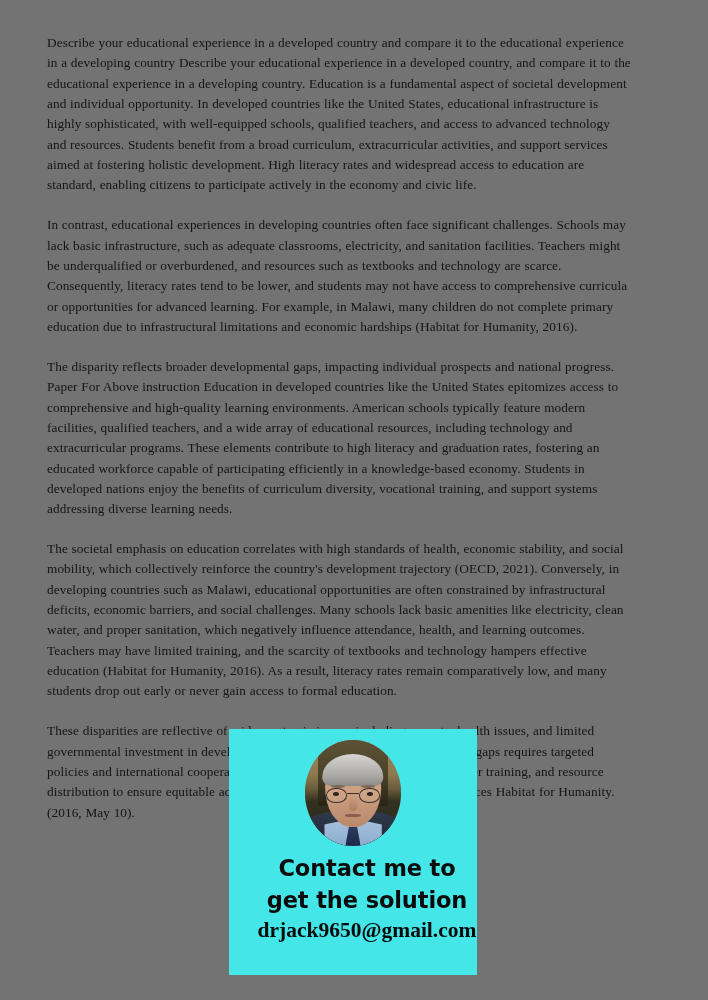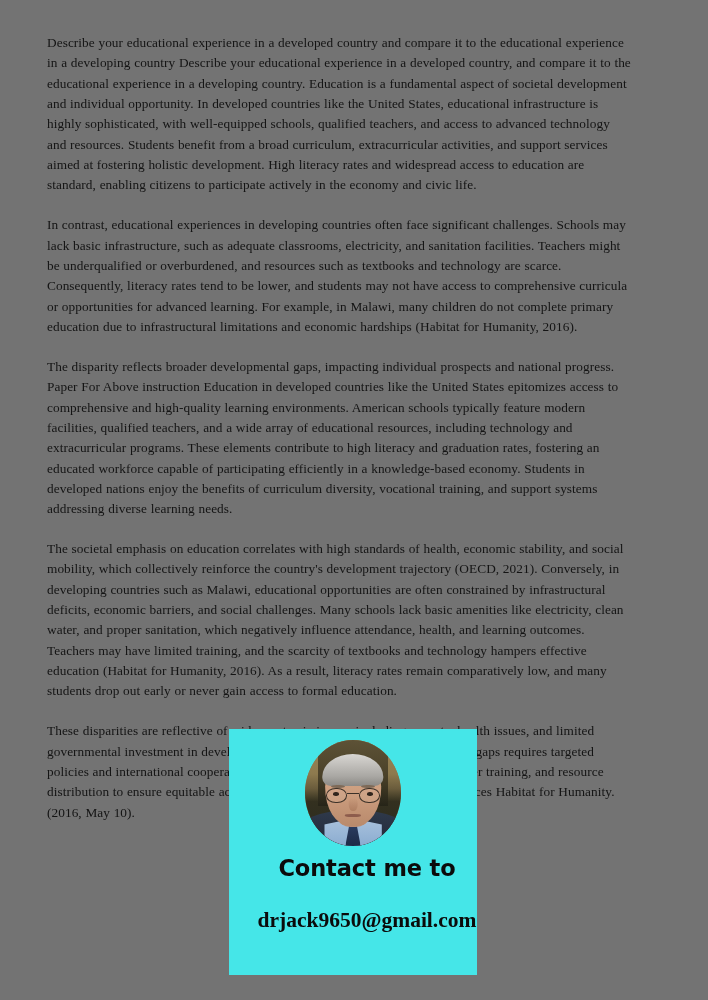--- a/index.html
+++ b/index.html
@@ -154,21 +154,21 @@
   }
   .contact-line {
     font-family: "DejaVu Sans", "Liberation Sans", sans-serif;
     font-weight: bold;
     font-size: 22.5px;
     line-height: 32px;
     color: #0b0b0b;
     letter-spacing: -0.005em;
   }
   #contact-email {
-    margin-top: 23px;
+    margin-top: 1px;
     font-family: "Liberation Serif", "DejaVu Serif", serif;
     font-weight: bold;
     font-size: 21.5px;
     line-height: 26px;
     color: #0b0b0b;
   }
 </style>
 </head>
 <body>
 
@@ -199,18 +199,19 @@
       <div class="ph-glass r"></div>
       <div class="ph-bridge"></div>
       <div class="ph-eye l"></div>
       <div class="ph-eye r"></div>
       <div class="ph-nose"></div>
       <div class="ph-mouth"></div>
     </div>
 
     <div id="contact-lines">
       <div class="contact-line">Contact me to</div>
+      <div class="contact-line">get the solution</div>
       <div id="contact-email">drjack9650@gmail.com</div>
     </div>
 
   </div>
 
 </div>
 
 </body></html>

